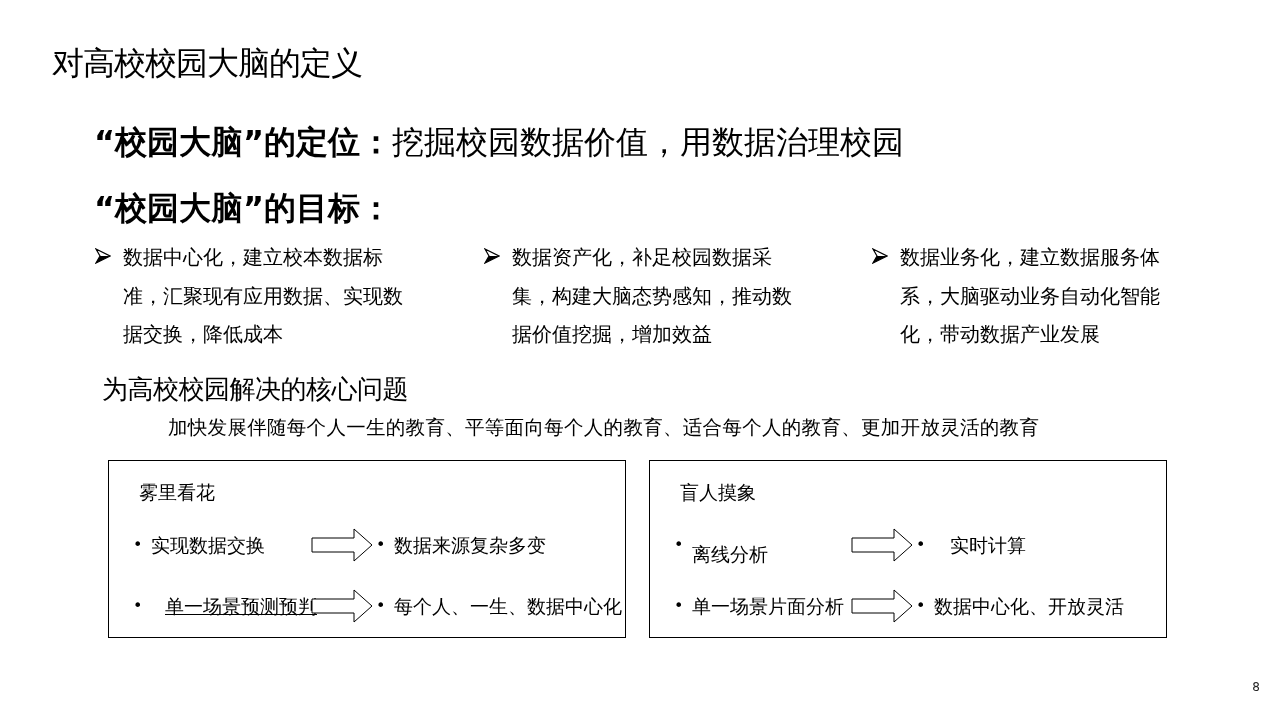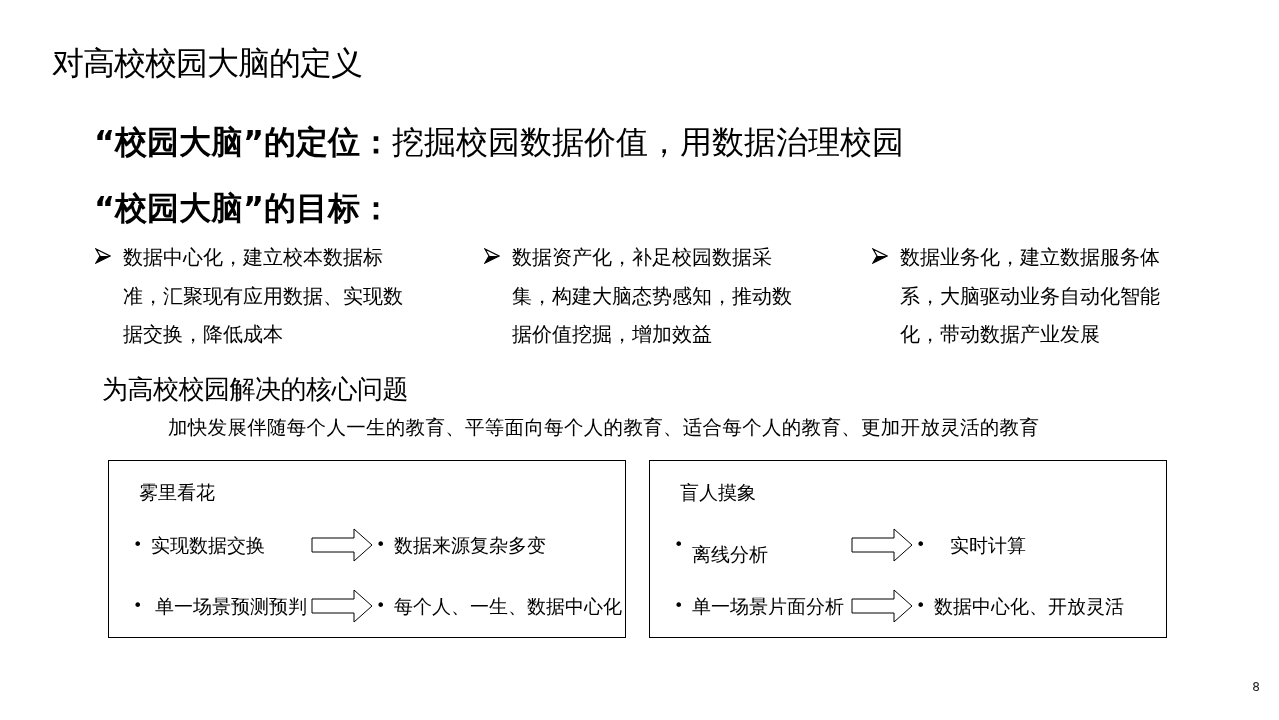--- a/index.html
+++ b/index.html
@@ -71,21 +71,21 @@
     <span class="bullet" style="left:24px;">•</span>
     <span class="item" style="left:42px;">实现数据交换</span>
     <svg class="big-arrow" style="left:202px;" viewBox="0 0 62 34">
       <path d="M1 10 H43 V1 L61 17 L43 33 V24 H1 Z" fill="#fff" stroke="#000" stroke-width="1"></path>
     </svg>
     <span class="bullet" style="left:267px;">•</span>
     <span class="item" style="left:285px;">数据来源复杂多变</span>
   </div>
   <div class="row" style="top:130px;">
     <span class="bullet" style="left:24px;">•</span>
-    <span class="item" style="left:46px;">单一场景预测预判</span>
+    <span class="item" style="left:56px;text-decoration:underline;">单一场景预测预判</span>
     <svg class="big-arrow" style="left:202px;" viewBox="0 0 62 34">
       <path d="M1 10 H43 V1 L61 17 L43 33 V24 H1 Z" fill="#fff" stroke="#000" stroke-width="1"></path>
     </svg>
     <span class="bullet" style="left:267px;">•</span>
     <span class="item" style="left:285px;">每个人、一生、数据中心化</span>
   </div>
 </div>
 
 <div class="box" style="left:649px; width:518px;padding-left:48px;">
   <div class="box-title">盲人摸象</div>

